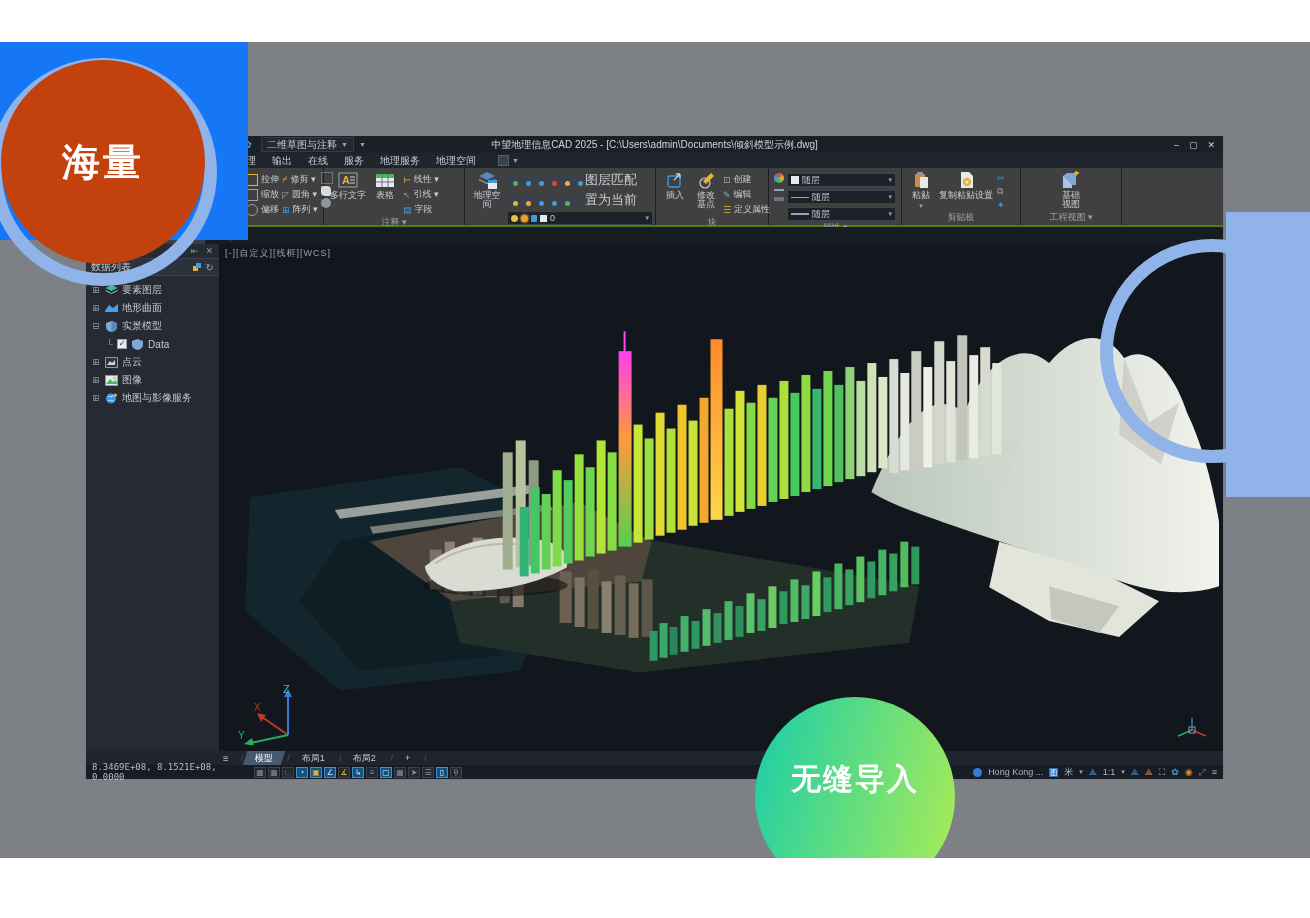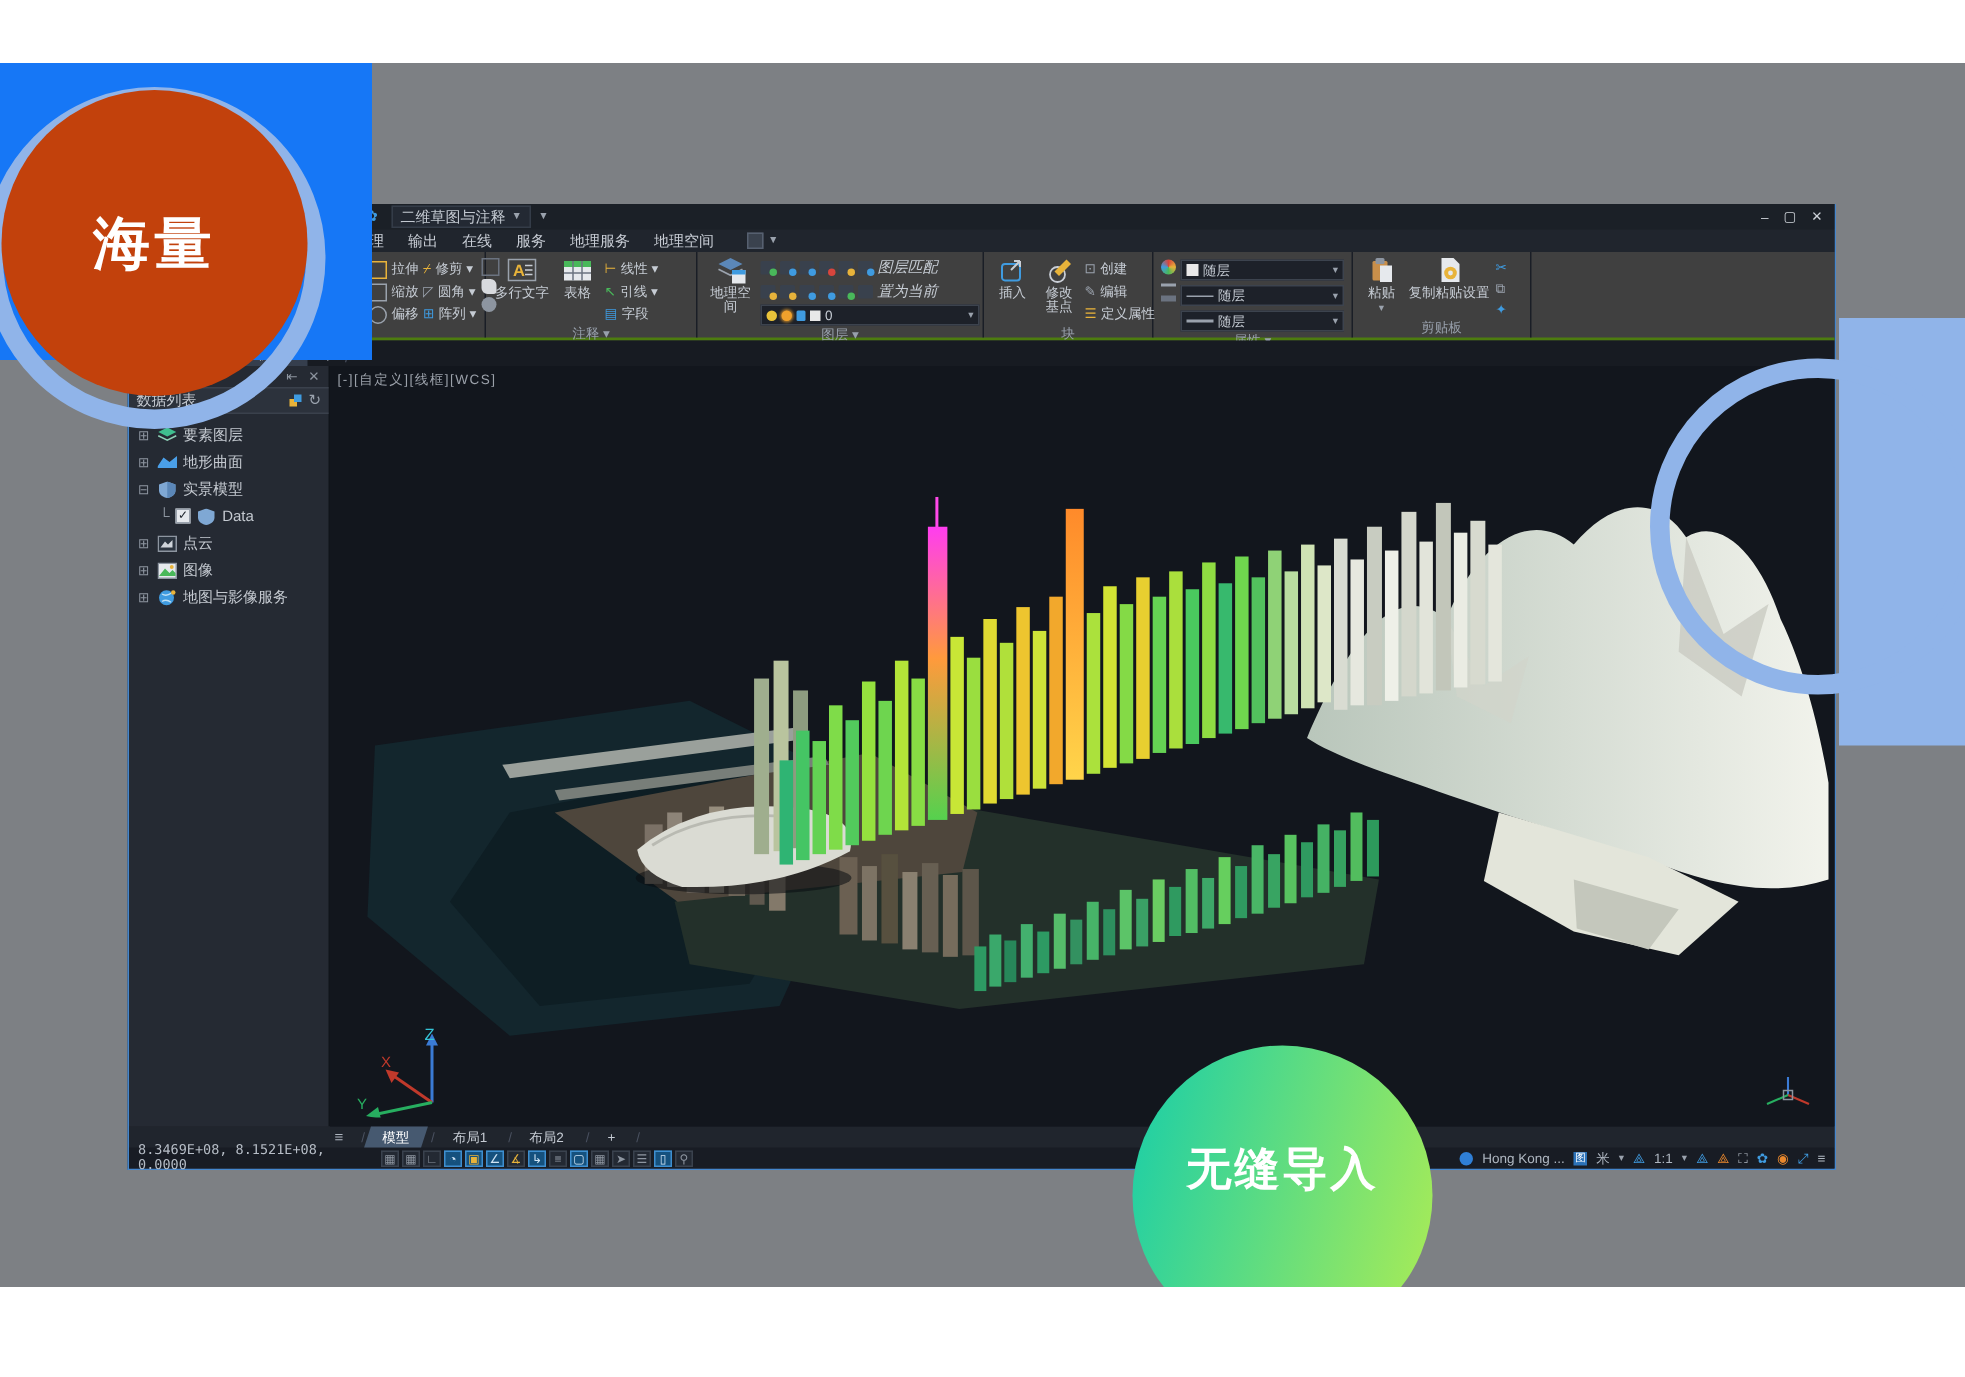--- a/index.html
+++ b/index.html
@@ -49,21 +49,21 @@
   .smallrow{display:flex;align-items:center;gap:3px;white-space:nowrap;}
   .sicon{display:inline-block;width:10px;height:10px;}
   .combo{display:flex;align-items:center;gap:3px;background:#1d2129;border:1px solid #3c434e;height:12px;padding:0 3px;font-size:9px;color:#c6ccd4;}
   .combo .fill{flex:1;}
   .swatch{width:8px;height:8px;background:#e8e8e8;display:inline-block;}
   .layer-grid{display:flex;flex-direction:column;gap:2px;}
   .lg-row{display:flex;align-items:center;gap:3px;}
   .tiny{width:10px;height:9px;border-radius:1px;background:#39414d;position:relative;}
   .tiny.b::after,.tiny.y::after,.tiny.r::after,.tiny.g::after{content:"";position:absolute;right:-1px;bottom:-1px;width:5px;height:5px;border-radius:50%;}
   .tiny.b::after{background:#3f9be0;} .tiny.y::after{background:#e8b33a;} .tiny.r::after{background:#d8453c;} .tiny.g::after{background:#49b85a;}
-  .txtbtn{font-size:10px;color:#c6ccd4;white-space:nowrap;font-style:italic;}
+  .txtbtn{font-size:13px;color:#c6ccd4;white-space:nowrap;}
   .dot-bulb{width:7px;height:7px;border-radius:50%;background:#e8c23a;display:inline-block;}
   .dot-sun{width:7px;height:7px;border-radius:50%;background:#f0a12c;box-shadow:0 0 2px 1px rgba(240,161,44,.7);display:inline-block;}
   .dot-lock{width:6px;height:7px;background:#3f9be0;display:inline-block;border-radius:1px;}
   .mini-swatch{width:7px;height:7px;background:#e8e8e8;display:inline-block;}
 
   
   .doctabs{height:17px;background:#171b22;display:flex;align-items:flex-end;flex:0 0 auto;}
   .doctab{margin-left:34px;height:15px;background:#353e4d;color:#d2d7de;font-size:9px;display:flex;align-items:center;gap:6px;padding:0 7px;border-top:1px solid #4a5568;}
   .doctab .x{color:#9aa2ad;font-size:9px;}
   .tab-plus{color:#c6ccd4;font-size:12px;margin-left:10px;}
@@ -120,20 +120,21 @@
 </style>
 </head>
 <body>
 
 <div class="page">
   <div class="grey-band"></div>
 
   <div class="win">
 
     <div class="titlebar">
+      <div class="win-title">中望地理信息CAD 2025 - [C:\Users\admin\Documents\倾斜模型示例.dwg]</div>
       <div class="qat">
         <span class="g">↪</span>
         <span class="help-dot">?</span>
         <span class="ws-gear">✿</span>
         <span class="ws-box">
           <span>二维草图与注释</span>
           <span class="caret">▼</span>
         </span>
         <span class="caret">▼</span>
       </div>
@@ -413,20 +414,34 @@
           </div>
           <div class="smallcol" style="gap:3px;">
             <span style="color:#3f9be0;">✂</span>
             <span style="color:#9aa2ad;">⧉</span>
             <span style="color:#3f9be0;">✦</span>
           </div>
         </div>
         <div class="rlabel">剪贴板</div>
       </div>
 
+      <div class="rpanel" style="width:100px;">
+        <div class="rbody" style="justify-content:center;">
+          <div class="bigbtn">
+            <svg width="20" height="19" viewBox="0 0 20 19">
+                <path d="M2 5h9v12H2z" fill="#a8c6e8"></path>
+                <path d="M2 5l4-3h9v12h-4" fill="#7fa8d4"></path>
+                <path d="M13 2h5M15.5 0v4.5" stroke="#e8b33a" stroke-width="1.6"></path>
+              </svg>
+            <span class="lbl2">基础
+视图</span>
+          </div>
+        </div>
+        <div class="rlabel">工程视图 ▾</div>
+      </div>
 
       <div style="flex:1;"></div>
     </div>
 
     <div class="doctabs">
       <div class="doctab">
         <span>倾斜模型示例*</span>
         <span class="x">✕</span>
       </div>
       <span class="tab-plus">+</span>

